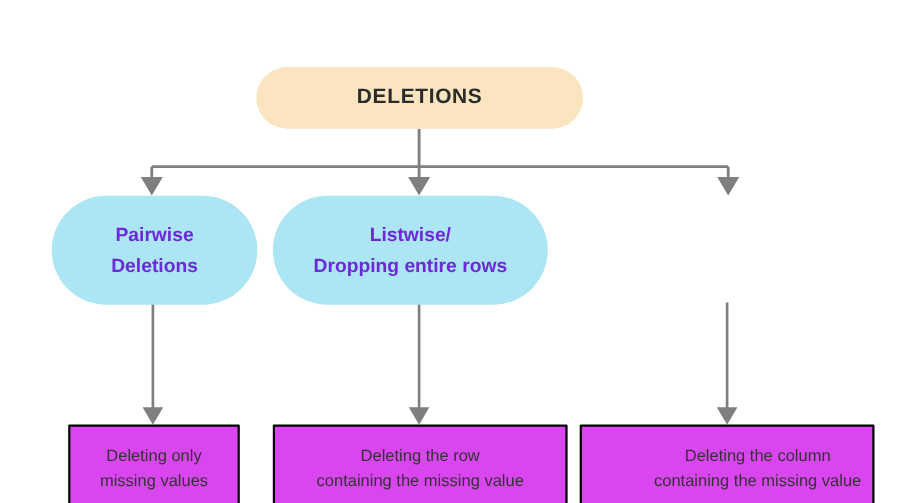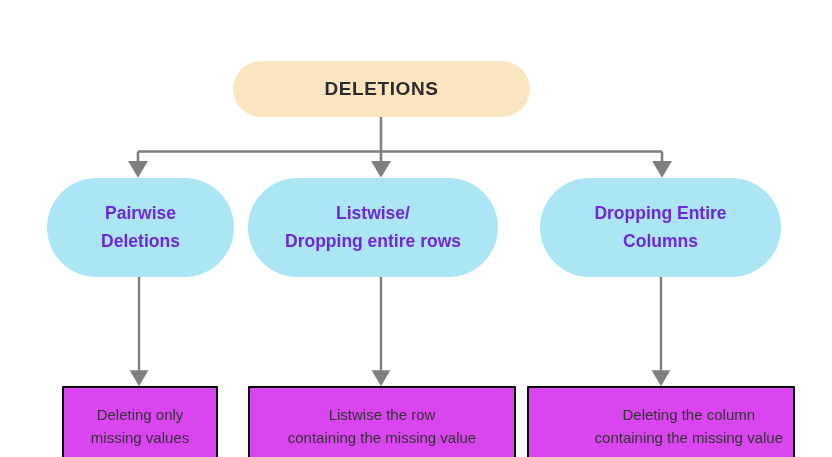--- a/index.html
+++ b/index.html
@@ -128,32 +128,28 @@
   <div class="node node-branch b1">
     <span class="node-label">Pairwise
 Deletions</span>
   </div>
 
   <div class="node node-branch b2">
     <span class="node-label">Listwise/
 Dropping entire rows</span>
   </div>
 
-  <div class="node node-branch b3">
-    <span class="node-label">Dropping Entire
-Columns</span>
-  </div>
 
   <div class="node node-leaf l1">
     <span class="node-label">Deleting only
 missing values</span>
   </div>
 
   <div class="node node-leaf l2">
-    <span class="node-label">Listwise the row
+    <span class="node-label">Deleting the row
 containing the missing value</span>
   </div>
 
   <div class="node node-leaf l3">
     <span class="node-label">Deleting the column
 containing the missing value</span>
   </div>
 
 </div>
 

